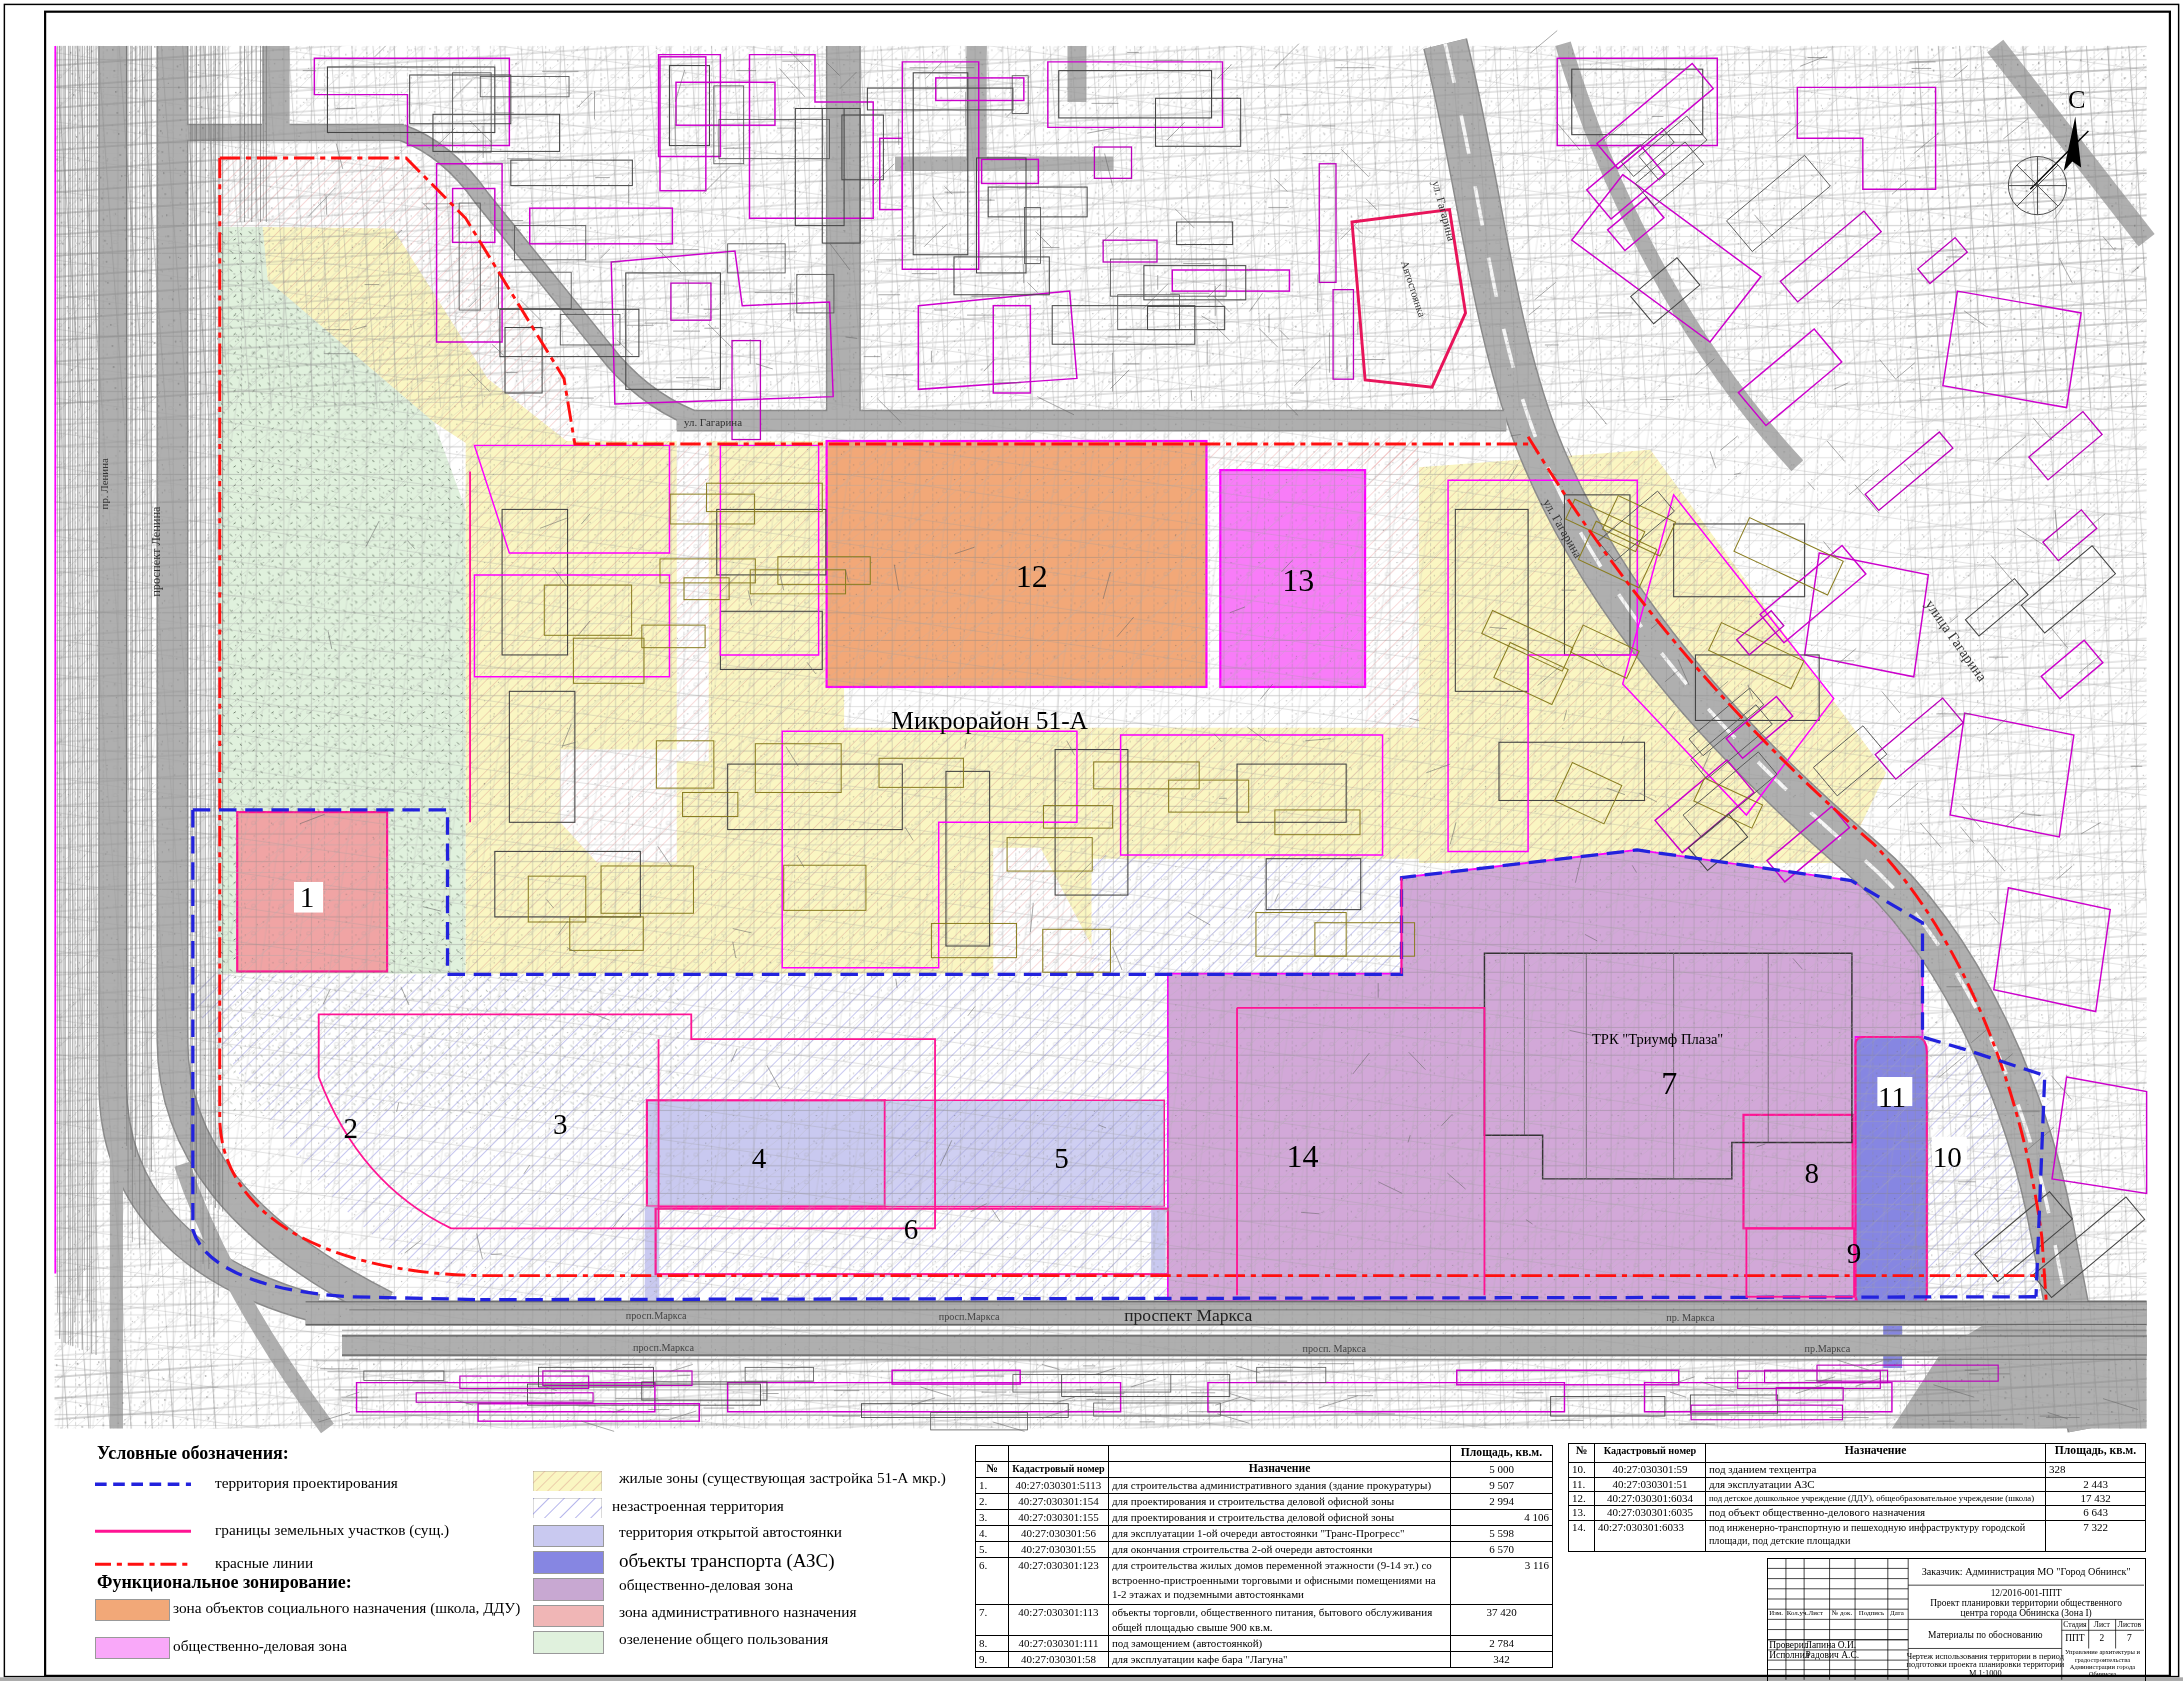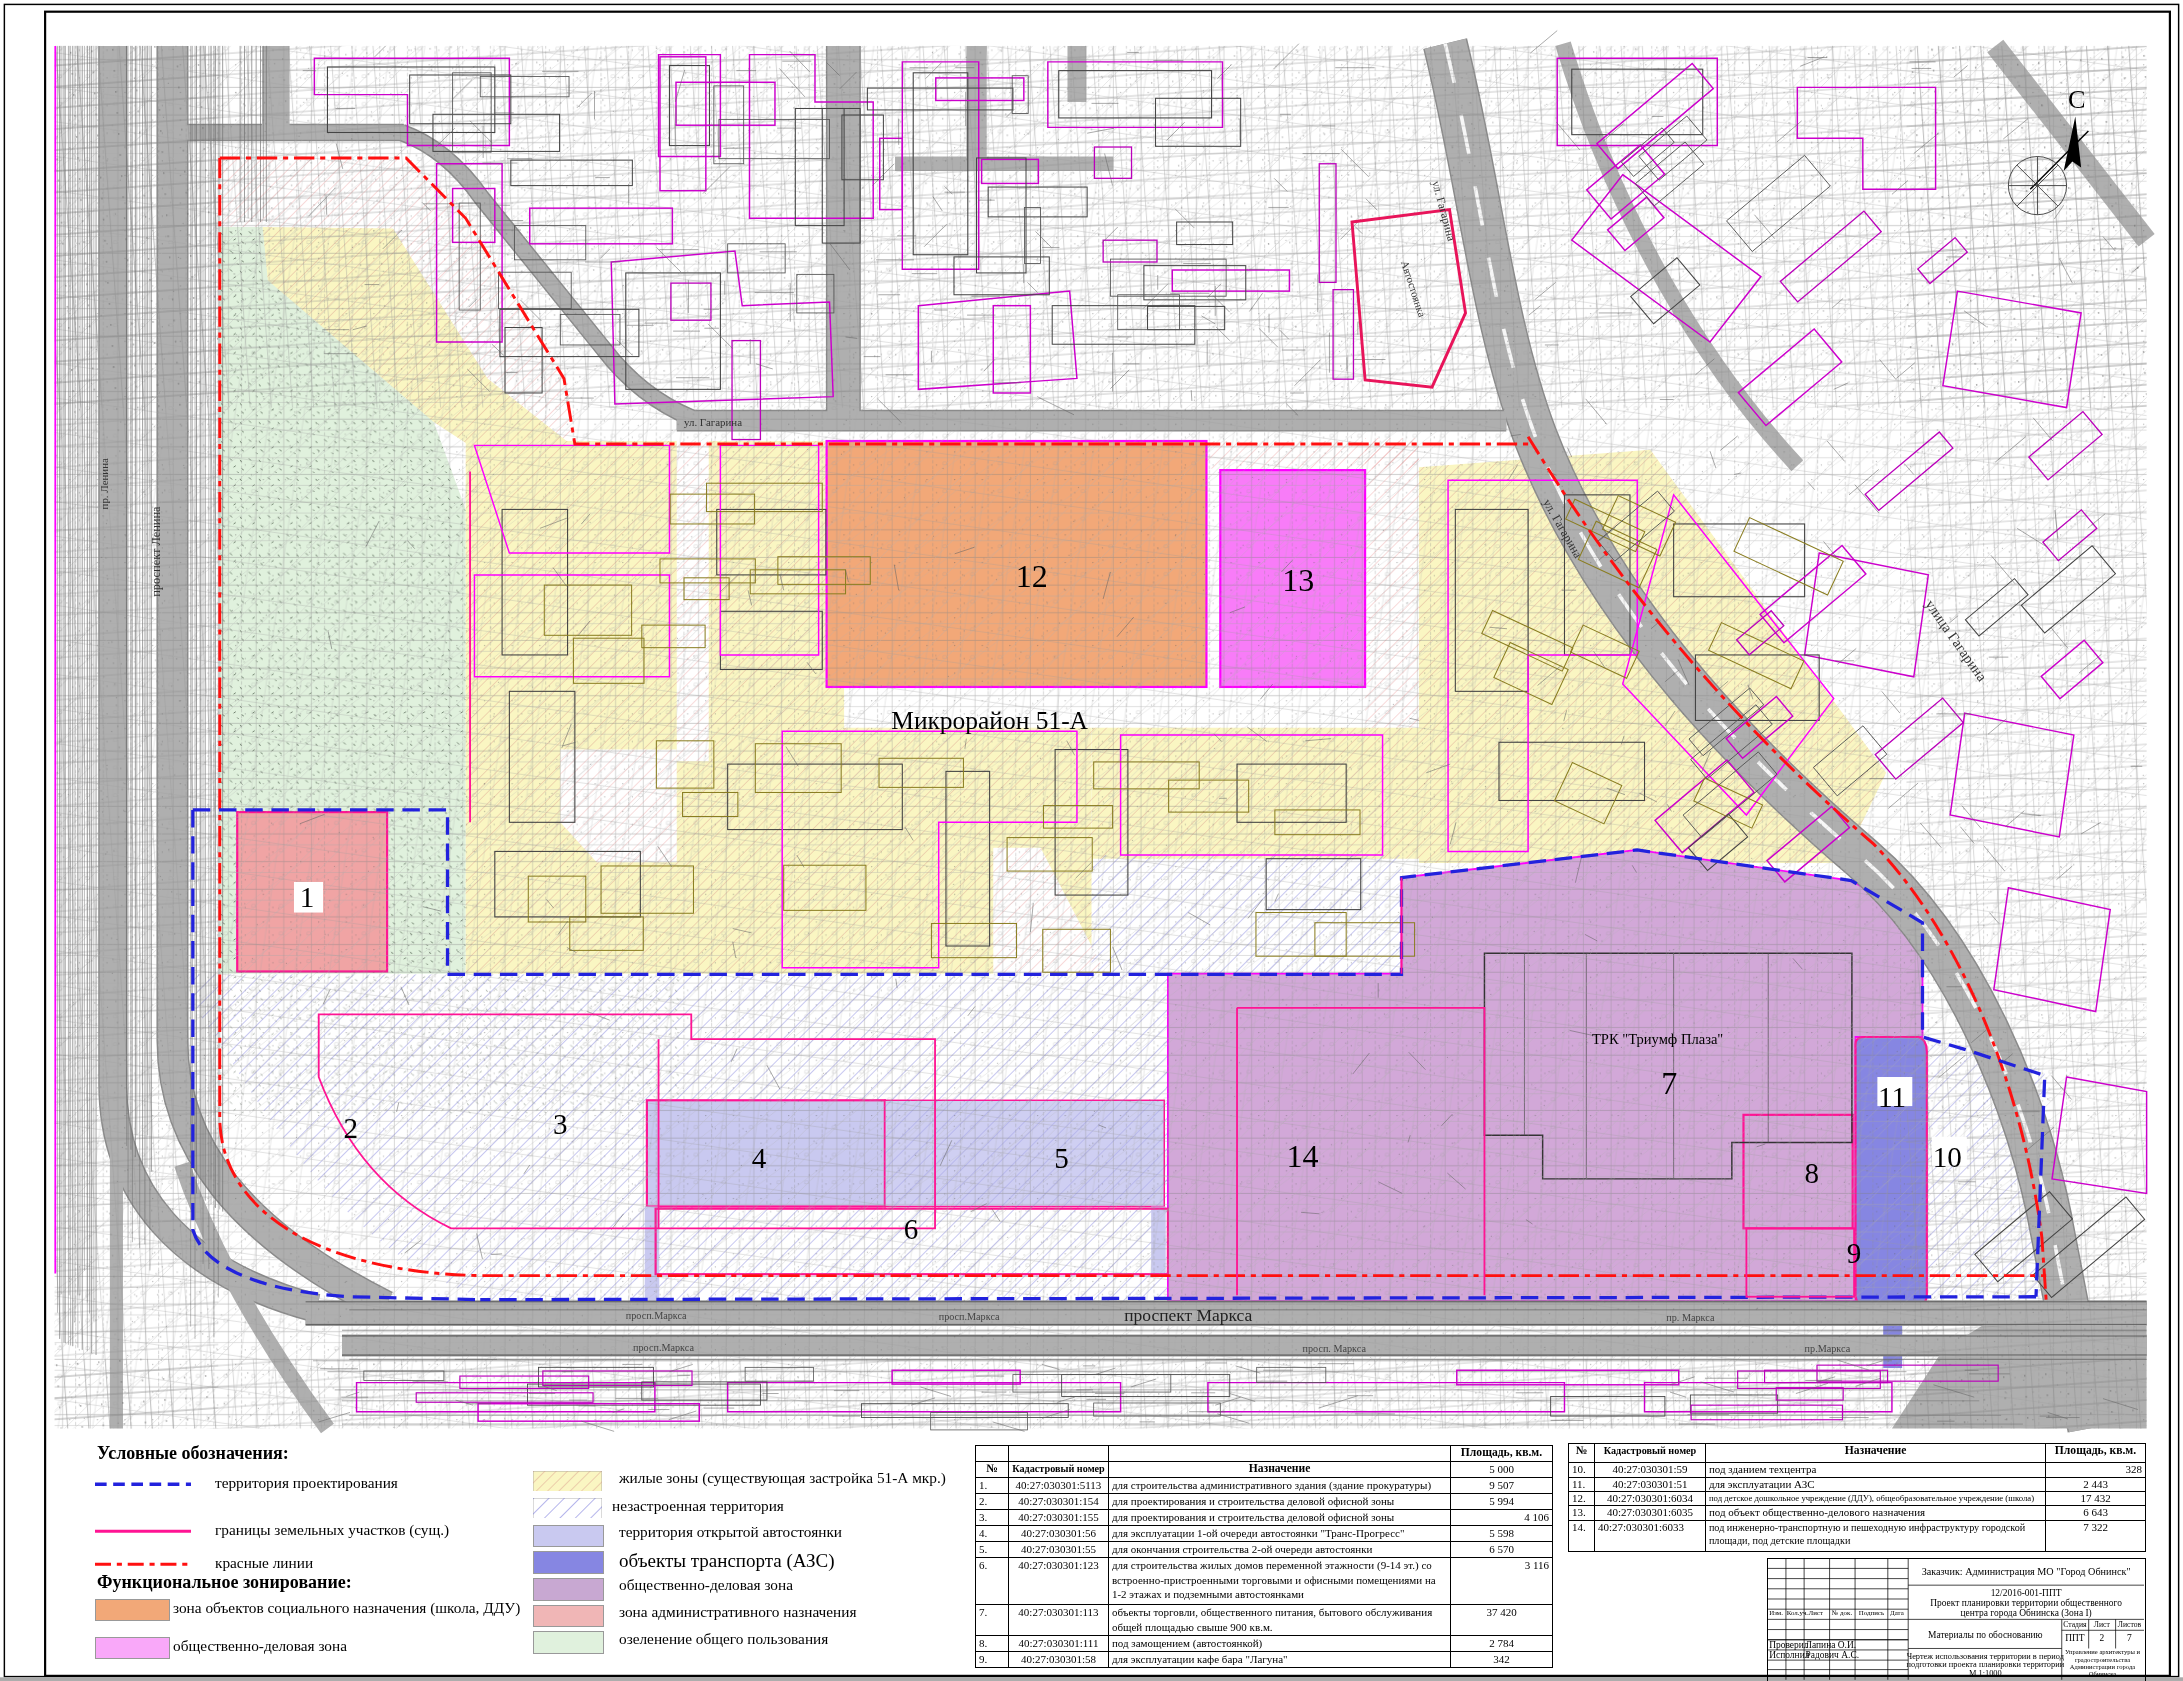--- a/index.html
+++ b/index.html
@@ -979,21 +979,21 @@
 <tr style="height:16px">
         <td>1.</td>
         <td style="text-align:center">40:27:030301:5113</td>
         <td style="white-space:nowrap;overflow:hidden">для строительства административного здания (здание прокуратуры)</td>
         <td style="text-align:center">9 507</td>
       </tr>
 <tr style="height:16px">
         <td>2.</td>
         <td style="text-align:center">40:27:030301:154</td>
         <td style="white-space:nowrap;overflow:hidden">для проектирования и строительства деловой офисной зоны</td>
-        <td style="text-align:center">5 994</td>
+        <td style="text-align:center">2 994</td>
       </tr>
 <tr style="height:16px">
         <td>3.</td>
         <td style="text-align:center">40:27:030301:155</td>
         <td style="white-space:nowrap;overflow:hidden">для проектирования и строительства деловой офисной зоны</td>
         <td style="text-align:right">4 106</td>
       </tr>
 <tr style="height:16px">
         <td>4.</td>
         <td style="text-align:center">40:27:030301:56</td>
@@ -1044,21 +1044,21 @@
       <tr style="height:19px">
         <td style="text-align:center;font-weight:bold;font-size:11.6px">№</td>
         <td style="text-align:center;font-weight:bold;font-size:10.2px;white-space:nowrap;overflow:hidden">Кадастровый номер</td>
         <td style="text-align:center;font-weight:bold;font-size:11.6px">Назначение</td>
         <td style="text-align:center;font-weight:bold;font-size:11.6px;white-space:nowrap;overflow:hidden">Площадь, кв.м.</td>
       </tr>
 <tr style="height:14.6px">
         <td>10.</td>
         <td style="text-align:center">40:27:030301:59</td>
         <td>под зданием техцентра</td>
-        <td style="text-align:right">328</td>
+        <td style="text-align:left">328</td>
       </tr>
 <tr style="height:14px">
         <td>11.</td>
         <td style="text-align:center">40:27:030301:51</td>
         <td>для эксплуатации АЗС</td>
         <td style="text-align:center">2 443</td>
       </tr>
 <tr style="height:14.6px">
         <td>12.</td>
         <td style="text-align:center">40:27:030301:6034</td>

